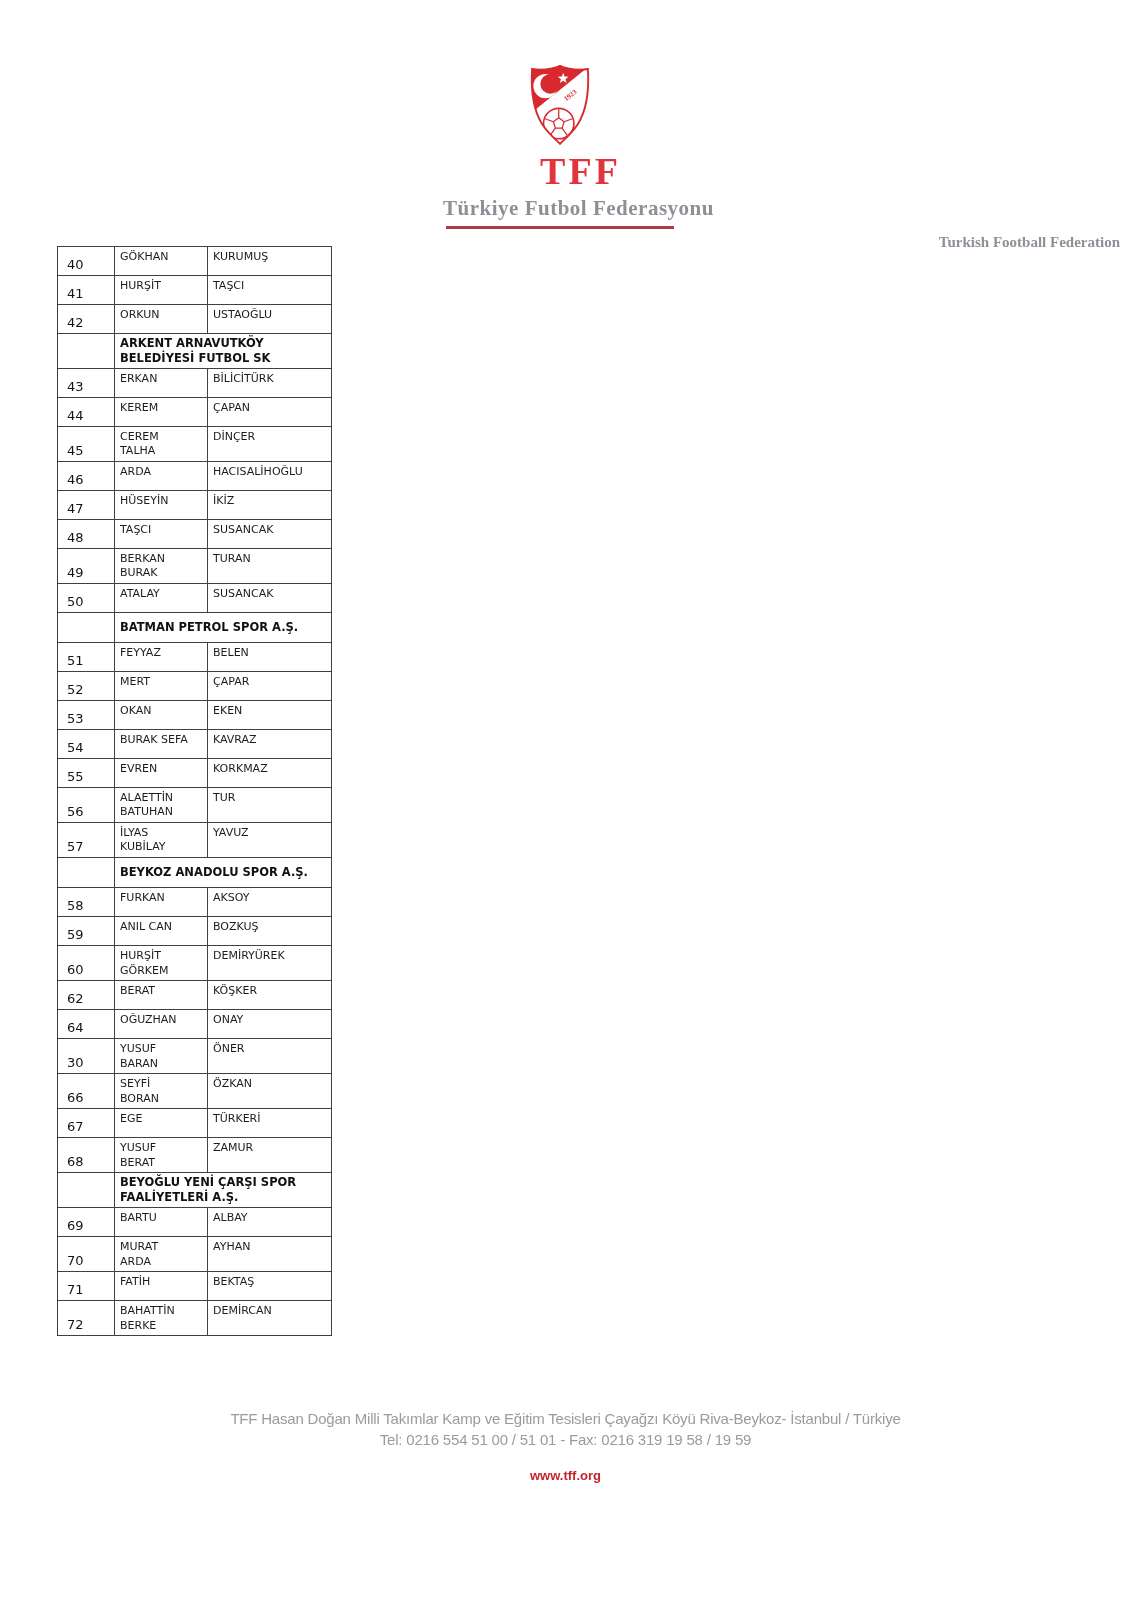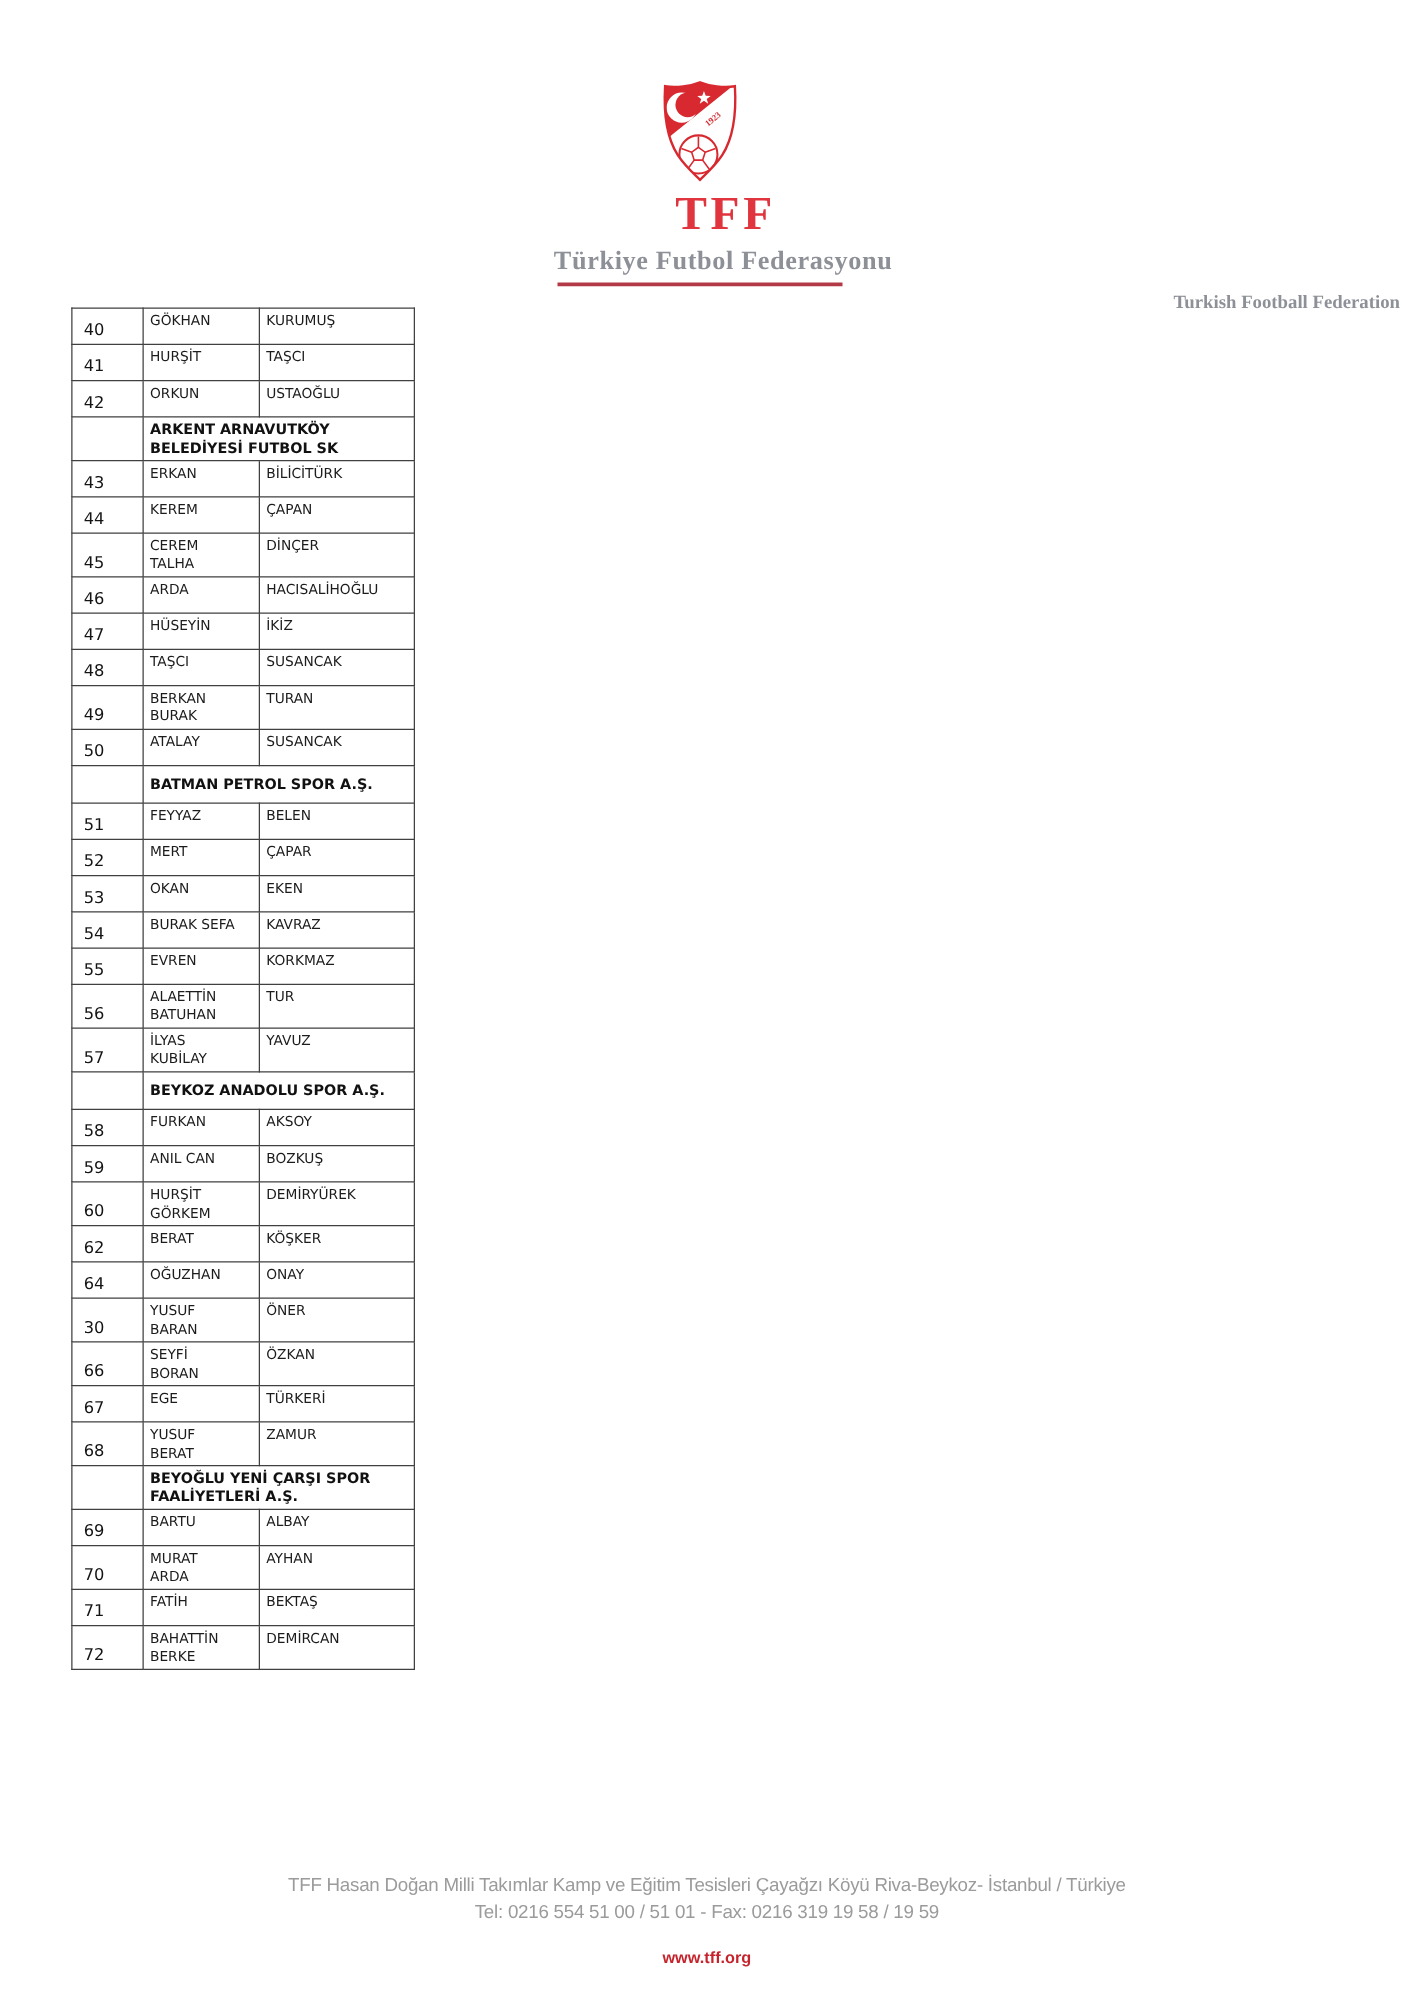--- a/index.html
+++ b/index.html
@@ -93,21 +93,21 @@
     padding: 2px 2px 2px 5px;
     line-height: 1.3;
     white-space: pre-line;
   }
   tr.player { height: 29px; }
   tr.club { height: 30px; }
 
   
   .footer {
     position: absolute;
-    top: 1498px;
+    top: 1408px;
     left: 0;
     width: 1131px;
     text-align: center;
     font-family: "Liberation Sans", "DejaVu Sans", sans-serif;
     color: #9b9b9b;
     font-size: 15px;
     line-height: 21px;
     letter-spacing: -0.2px;
   }
   .footer .website {

